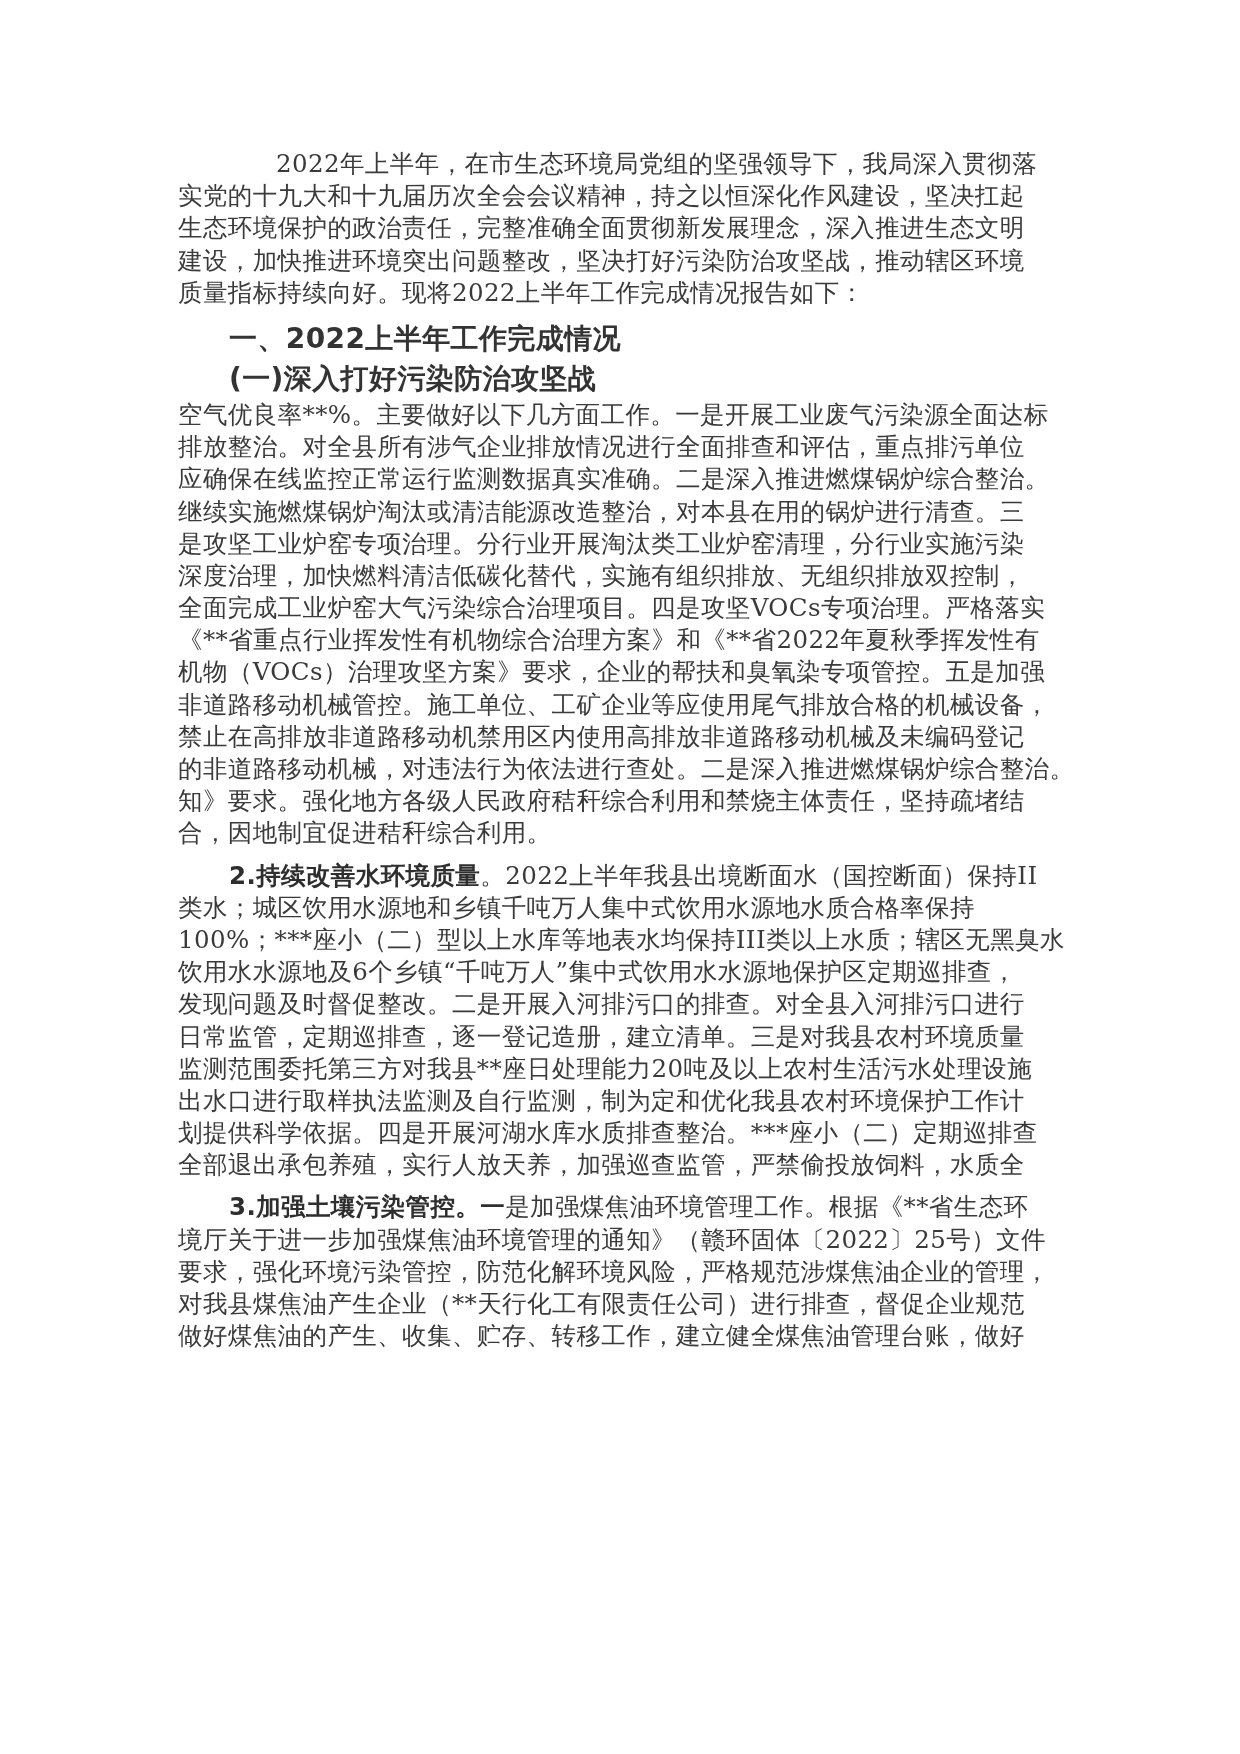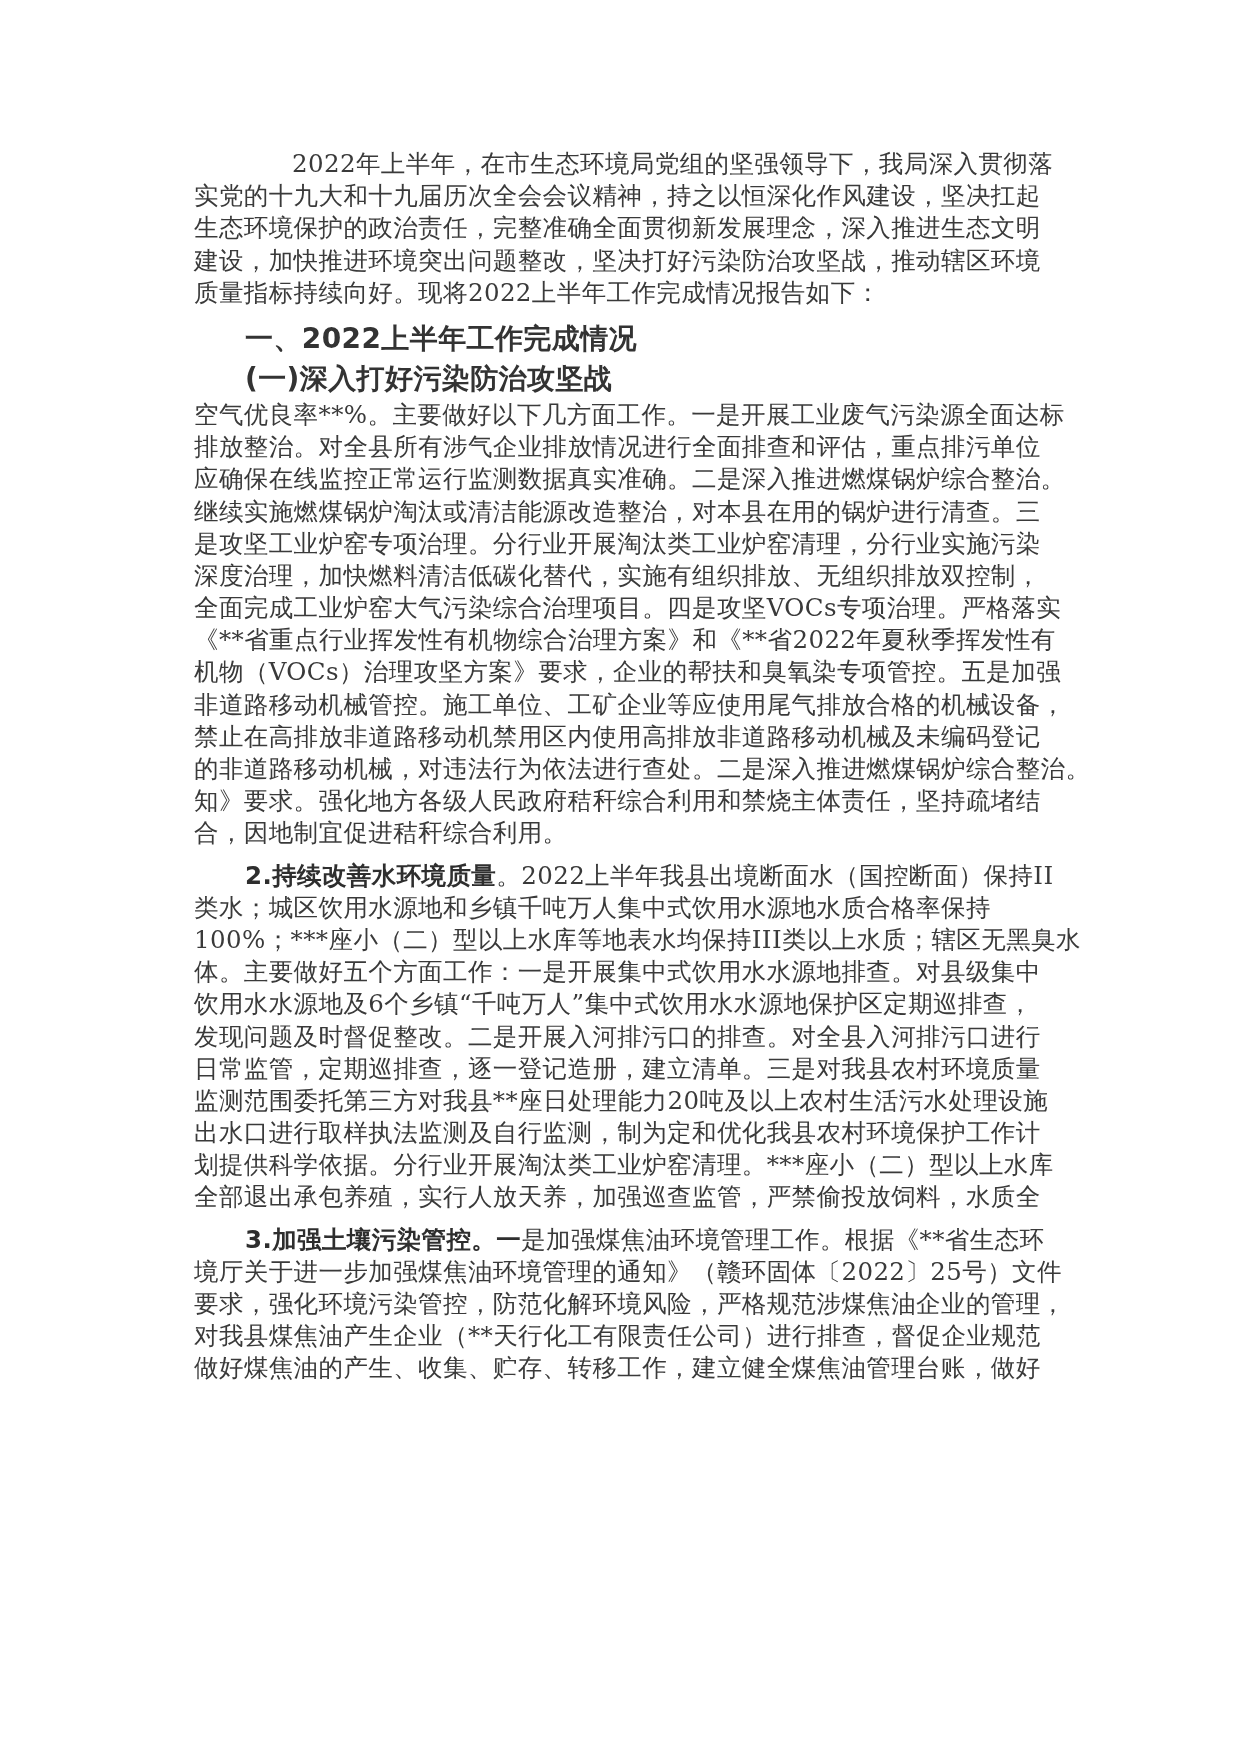--- a/index.html
+++ b/index.html
@@ -1,19 +1,19 @@
 <!DOCTYPE html>
 <html><head>
 <meta charset="utf-8">
 <style>
   html, body { margin: 0; padding: 0; background: #ffffff; }
   body { width: 1240px; height: 1754px; position: relative; overflow: hidden; }
   .page {
     position: absolute;
-    left: 194px;
+    left: 178px;
     top: 148px;
     width: 870px;
     font-family: "DejaVu Serif", "Liberation Serif", serif;
     color: #3a3a3a;
     font-size: 24.5px;
     letter-spacing: 0.4px;
   }
   .para { margin: 0 0 10px 0; }
   .line { display: block; height: 32.2px; line-height: 32.2px; white-space: nowrap; }
   .indent-first { padding-left: 98px; }
@@ -64,27 +64,26 @@
     <span class="line">禁止在高排放非道路移动机禁用区内使用高排放非道路移动机械及未编码登记</span>
     <span class="line">的非道路移动机械，对违法行为依法进行查处。二是深入推进燃煤锅炉综合整治。</span>
     <span class="line">知》要求。强化地方各级人民政府秸秆综合利用和禁烧主体责任，坚持疏堵结</span>
     <span class="line">合，因地制宜促进秸秆综合利用。</span>
   </div>
 
   <div class="para">
     <span class="line indent2"><span class="lead">2.持续改善水环境质量</span><span>。2022上半年我县出境断面水（国控断面）保持II</span></span>
     <span class="line">类水；城区饮用水源地和乡镇千吨万人集中式饮用水源地水质合格率保持</span>
     <span class="line">100%；***座小（二）型以上水库等地表水均保持III类以上水质；辖区无黑臭水</span>
-    <span class="line">体。主要做好五个方面工作：一是开展集中式饮用水水源地排查。对县级集中</span>
     <span class="line">饮用水水源地及6个乡镇“千吨万人”集中式饮用水水源地保护区定期巡排查，</span>
     <span class="line">发现问题及时督促整改。二是开展入河排污口的排查。对全县入河排污口进行</span>
     <span class="line">日常监管，定期巡排查，逐一登记造册，建立清单。三是对我县农村环境质量</span>
     <span class="line">监测范围委托第三方对我县**座日处理能力20吨及以上农村生活污水处理设施</span>
     <span class="line">出水口进行取样执法监测及自行监测，制为定和优化我县农村环境保护工作计</span>
-    <span class="line">划提供科学依据。分行业开展淘汰类工业炉窑清理。***座小（二）型以上水库</span>
+    <span class="line">划提供科学依据。四是开展河湖水库水质排查整治。***座小（二）定期巡排查</span>
     <span class="line">全部退出承包养殖，实行人放天养，加强巡查监管，严禁偷投放饲料，水质全</span>
   </div>
 
   <div class="para">
     <span class="line indent2"><span class="lead">3.加强土壤污染管控。一</span><span>是加强煤焦油环境管理工作。根据《**省生态环</span></span>
     <span class="line">境厅关于进一步加强煤焦油环境管理的通知》（赣环固体〔2022〕25号）文件</span>
     <span class="line">要求，强化环境污染管控，防范化解环境风险，严格规范涉煤焦油企业的管理，</span>
     <span class="line">对我县煤焦油产生企业（**天行化工有限责任公司）进行排查，督促企业规范</span>
     <span class="line">做好煤焦油的产生、收集、贮存、转移工作，建立健全煤焦油管理台账，做好</span>
   </div>

